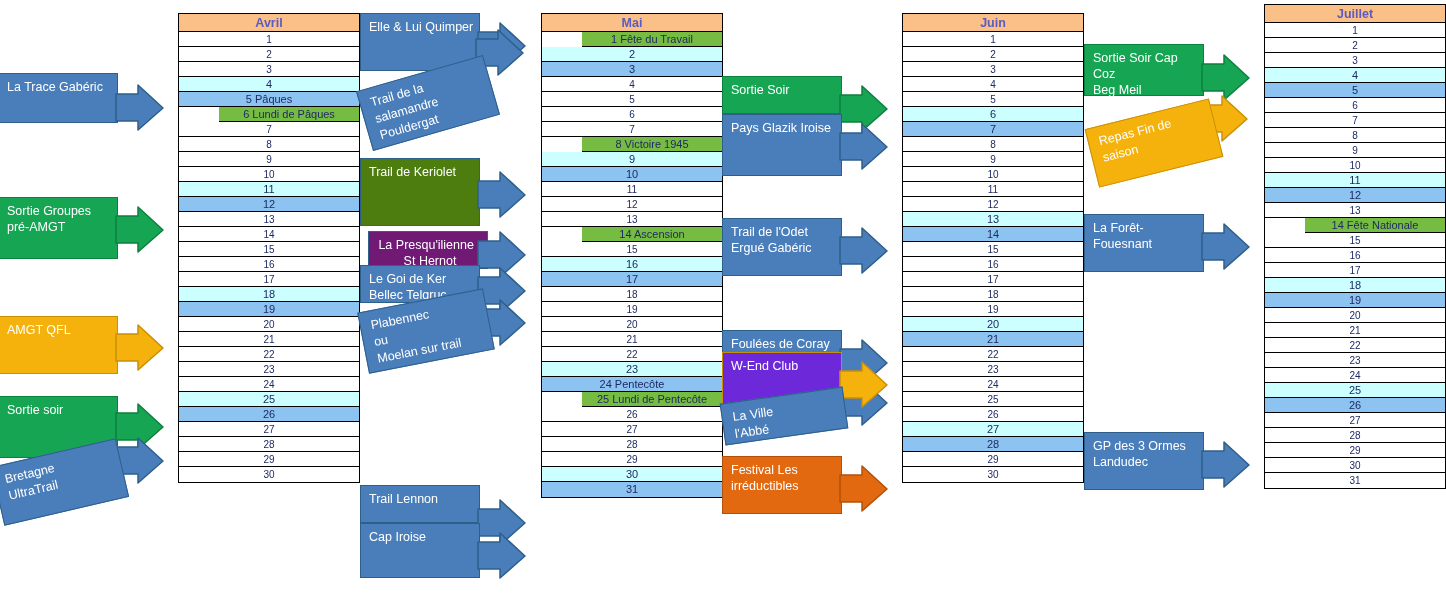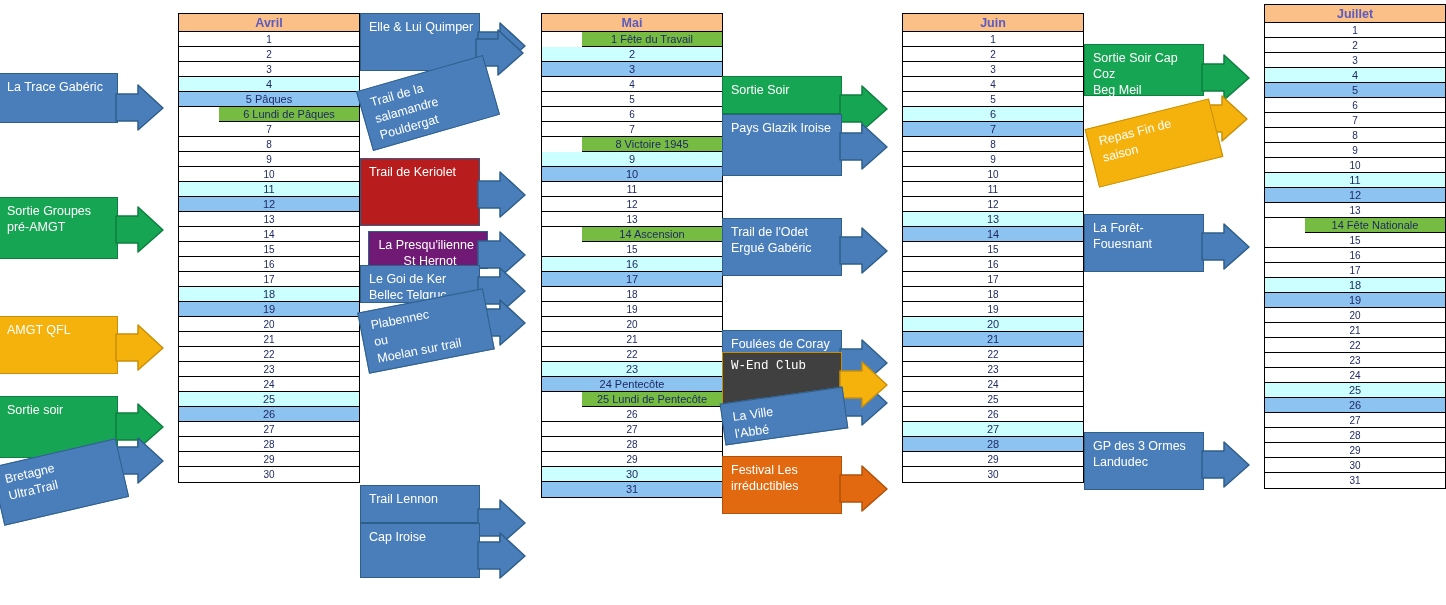--- a/index.html
+++ b/index.html
@@ -235,21 +235,21 @@
     <span class="lbl">Trail de la
 salamandre
 Pouldergat</span>
   </div>
   <div class="ahead" id="e6-head" style="left:476px;top:30px;">
       <svg width="48" height="46" viewBox="0 0 48 46">
         <path d="M 0 9 L 22 9 L 22 0 L 47 23 L 22 45 L 22 36 L 0 36 Z" fill="#4a7ebb" stroke="#2e5f8a" stroke-width="1.5" stroke-linejoin="round"></path>
       </svg>
     </div>
 
-  <div class="abox" id="e7-box" style="left: 360px; top: 158px; width: 120px; height: 68px; background: #b91c1c; border-color: rgb(46, 95, 138);">
+  <div class="abox" id="e7-box" style="left: 360px; top: 158px; width: 120px; height: 68px; background: #4d7c0f; border-color: rgb(46, 95, 138);">
     <span class="lbl">Trail de Keriolet</span>
   </div>
   <div class="ahead" id="e7-head" style="left:478px;top:172px;">
       <svg width="48" height="46" viewBox="0 0 48 46">
         <path d="M 0 9 L 22 9 L 22 0 L 47 23 L 22 45 L 22 36 L 0 36 Z" fill="#4a7ebb" stroke="#2e5f8a" stroke-width="1.5" stroke-linejoin="round"></path>
       </svg>
     </div>
 
   <div class="abox" id="e8-box" style="left: 368px; top: 231px; width: 120px; height: 38px; background: #701a75; border-color: rgb(46, 95, 138); text-align: center;">
     <span class="lbl">La Presqu'ilienne -
@@ -340,21 +340,21 @@
   <div class="tilt" id="e18-box" style="left: 722px; top: 395px; width: 124px; height: 42px; transform: rotate(-8deg); background: rgb(74, 126, 187); border: 1.5px solid rgb(46, 95, 138);">
     <span class="lbl">La Ville
 l'Abbé</span>
   </div>
   <div class="ahead" id="e18-head" style="left:840px;top:380px;">
       <svg width="48" height="46" viewBox="0 0 48 46">
         <path d="M 0 9 L 22 9 L 22 0 L 47 23 L 22 45 L 22 36 L 0 36 Z" fill="#4a7ebb" stroke="#2e5f8a" stroke-width="1.5" stroke-linejoin="round"></path>
       </svg>
     </div>
 
-  <div class="abox" id="e17-box" style="left: 722px; top: 352px; width: 120px; height: 58px; background: #404040; border-color: rgb(201, 143, 6); font-family: Liberation Mono, monospace;">
+  <div class="abox" id="e17-box" style="left: 722px; top: 352px; width: 120px; height: 58px; background: #6d28d9; border-color: rgb(201, 143, 6);">
     <span class="lbl">W-End Club</span>
   </div>
   <div class="ahead" id="e17-head" style="left:840px;top:362px;">
       <svg width="48" height="46" viewBox="0 0 48 46">
         <path d="M 0 9 L 22 9 L 22 0 L 47 23 L 22 45 L 22 36 L 0 36 Z" fill="#f5b20d" stroke="#c98f06" stroke-width="1.5" stroke-linejoin="round"></path>
       </svg>
     </div>
 
   <div class="abox" id="e19-box" style="left: 722px; top: 456px; width: 120px; height: 58px; background: rgb(226, 105, 15); border-color: rgb(178, 82, 10);">
     <span class="lbl">Festival Les

